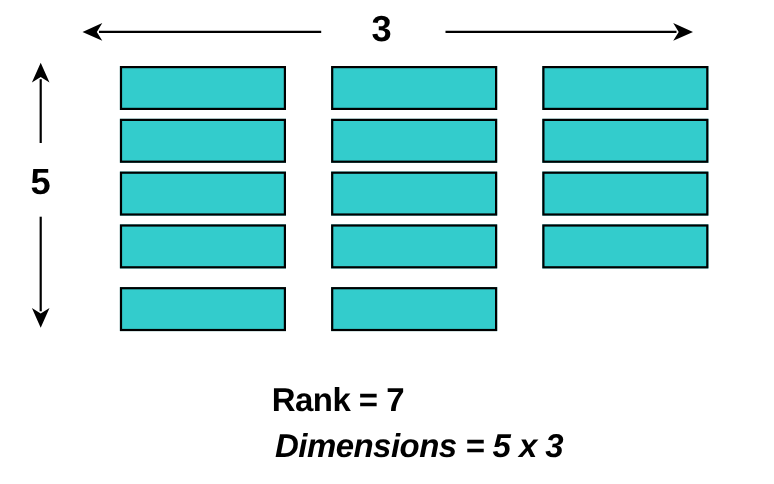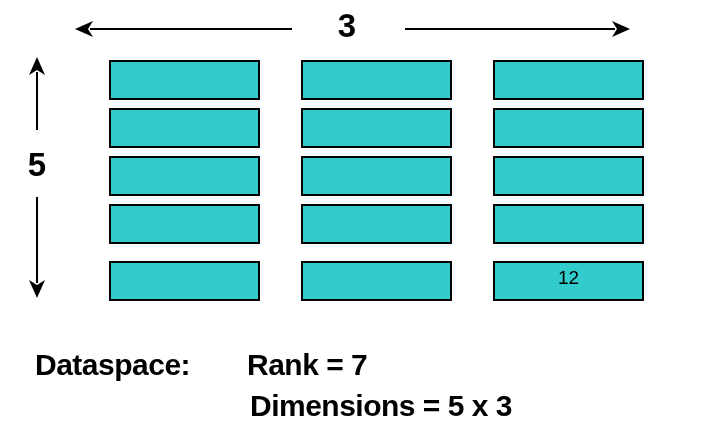--- a/index.html
+++ b/index.html
@@ -67,21 +67,21 @@
     position: absolute;
     font-size: 30px;
     font-weight: bold;
     letter-spacing: -0.5px;
     line-height: 32px;
     color: var(--text);
     white-space: nowrap;
   }
   #caption-title { left: 35px;  top: 349px; }
   #caption-rank  { left: 247px; top: 349px; }
-  #caption-dims  { left: 250px; top: 390px; }
+  #caption-dims  { left: 250px; top: 390px; font-style: italic; }
 </style>
 </head>
 <body>
 
 <div class="canvas">
 
   <svg class="arrows-svg" viewBox="0 0 704 440" xmlns="http://www.w3.org/2000/svg">
     <g>
       <path d="M75,29 L93,21 L88,29 L93,37 Z"></path>
       <line x1="90" y1="29" x2="292" y2="29"></line>
@@ -116,23 +116,19 @@
       <div class="cell"></div>
     </div>
     <div class="grid-row">
       <div class="cell"></div>
       <div class="cell"></div>
       <div class="cell"></div>
     </div>
     <div class="grid-row last">
       <div class="cell"></div>
       <div class="cell"></div>
-      <div class="cell">
-        <span class="cell-value">12</span>
-      </div>
     </div>
   </div>
 
-  <div class="caption" id="caption-title">Dataspace:</div>
   <div class="caption" id="caption-rank">Rank = 7</div>
   <div class="caption" id="caption-dims">Dimensions = 5 x 3</div>
 
 </div>
 
 </body></html>

